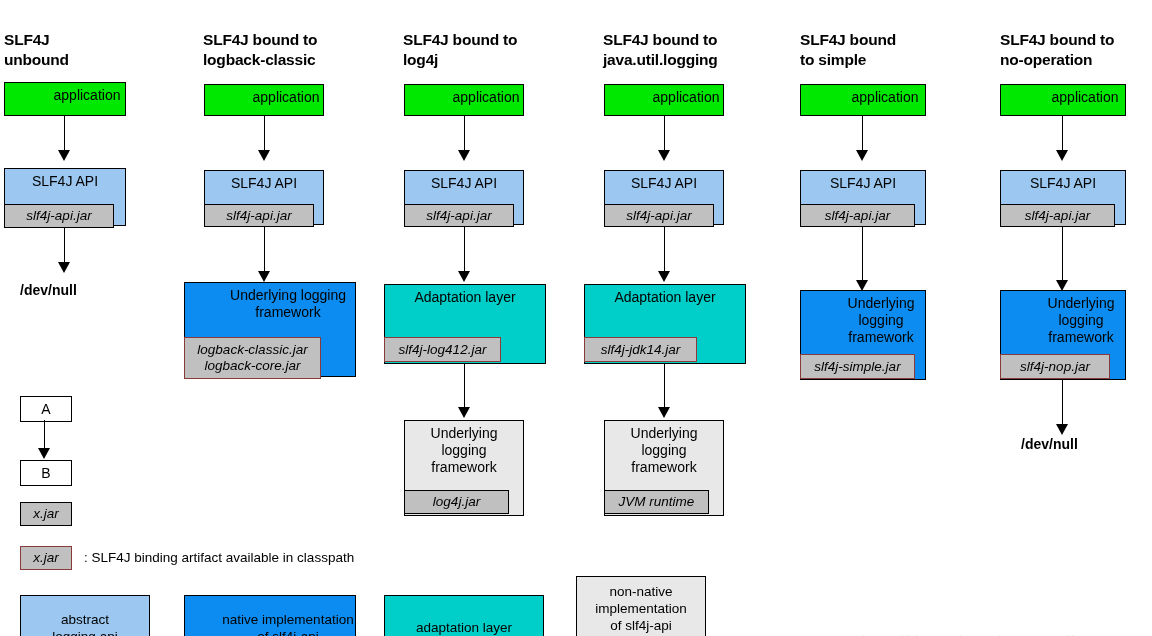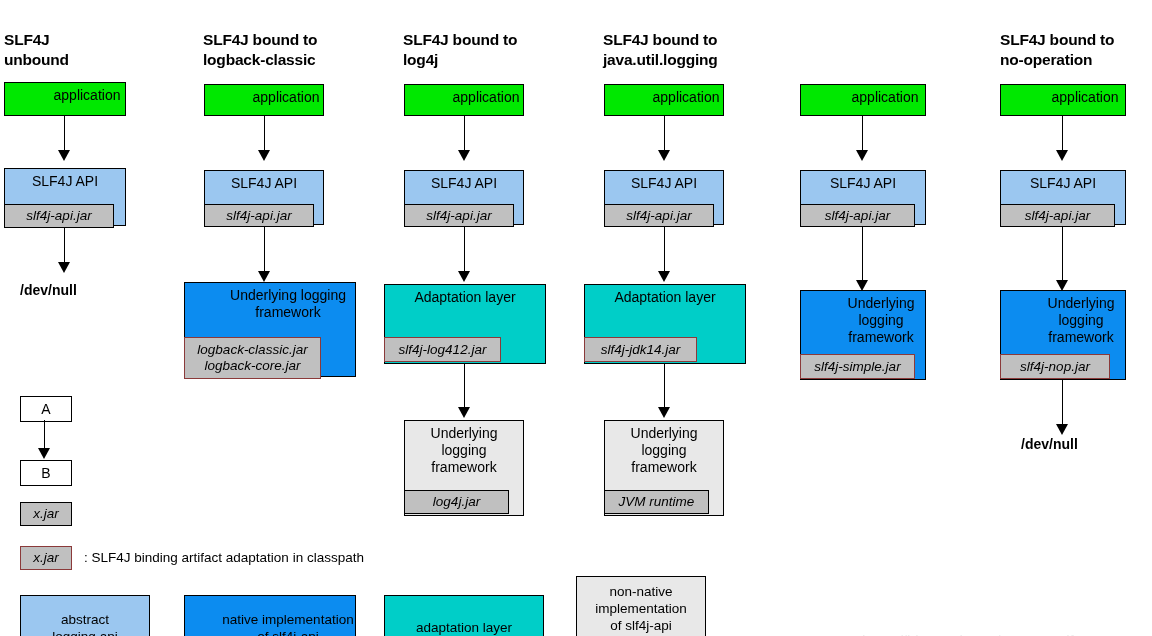--- a/index.html
+++ b/index.html
@@ -236,20 +236,22 @@
   <div class="arrow-line" style="left:664px; top:340px; height:45px;"></div>
   <div class="arrow-head" style="left:658px; top:383px;"></div>
 
   <div class="abs box box-gray" style="left:604px; top:396px; width:120px; height:96px;">
     <div class="box-title">Underlying
 logging
 framework</div>
   </div>
   <div class="jar" style="left:604px; top:466px; width:105px; height:24px;font-style:italic;">JVM runtime</div>
 
+  <div class="abs col-title" style="left:800px; top:6px; width:180px;">SLF4J bound
+to simple</div>
 
   <div class="abs box box-green" style="left:800px; top:60px; width:126px; height:32px;">
     <div class="box-title">application</div>
   </div>
   <div class="arrow-line" style="left:862px; top:92px; height:36px;"></div>
   <div class="arrow-head" style="left:856px; top:126px;"></div>
 
   <div class="abs box box-lightblue" style="left:800px; top:146px; width:126px; height:55px;">
     <div class="box-title">SLF4J API</div>
   </div>
@@ -294,21 +296,21 @@
   <div class="devnull" style="left:1021px; top:412px;">/dev/null</div>
 
   <div class="ab-box" style="left:20px; top:372px; width:50px; height:24px;">A</div>
   <div class="arrow-line" style="left:44px; top:396px; height:32px;"></div>
   <div class="arrow-head" style="left:38px; top:424px;"></div>
   <div class="ab-box" style="left:20px; top:436px; width:50px; height:24px;">B</div>
 
   <div class="jar" style="left:20px; top:478px; width:52px; height:24px;">x.jar</div>
 
   <div class="jar jar-binding" style="left:20px; top:522px; width:52px; height:24px;">x.jar</div>
-  <div class="legend-text" style="left:84px; top:525px; width:420px;">: SLF4J binding artifact adaptation in classpath</div>
+  <div class="legend-text" style="left:84px; top:525px; width:420px;">: SLF4J binding artifact available in classpath</div>
 
   <div class="abs box box-lightblue" style="left:20px; top:571px; width:130px; height:65px;">
     <div class="legend-box-label">abstract
 logging api</div>
   </div>
   <div class="abs box box-blue" style="left:184px; top:571px; width:172px; height:65px;">
     <div class="legend-box-label">native implementation
 of slf4j-api</div>
   </div>
   <div class="abs box box-teal" style="left:384px; top:571px; width:160px; height:65px;">

